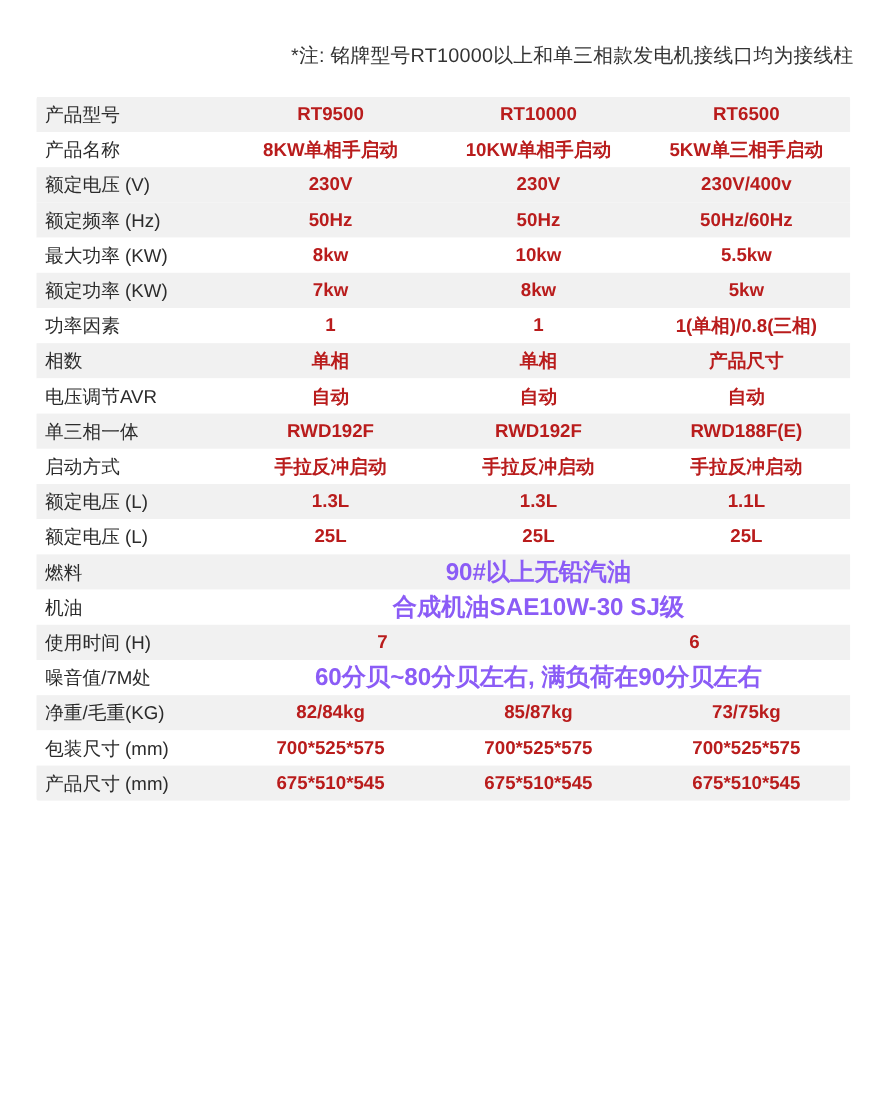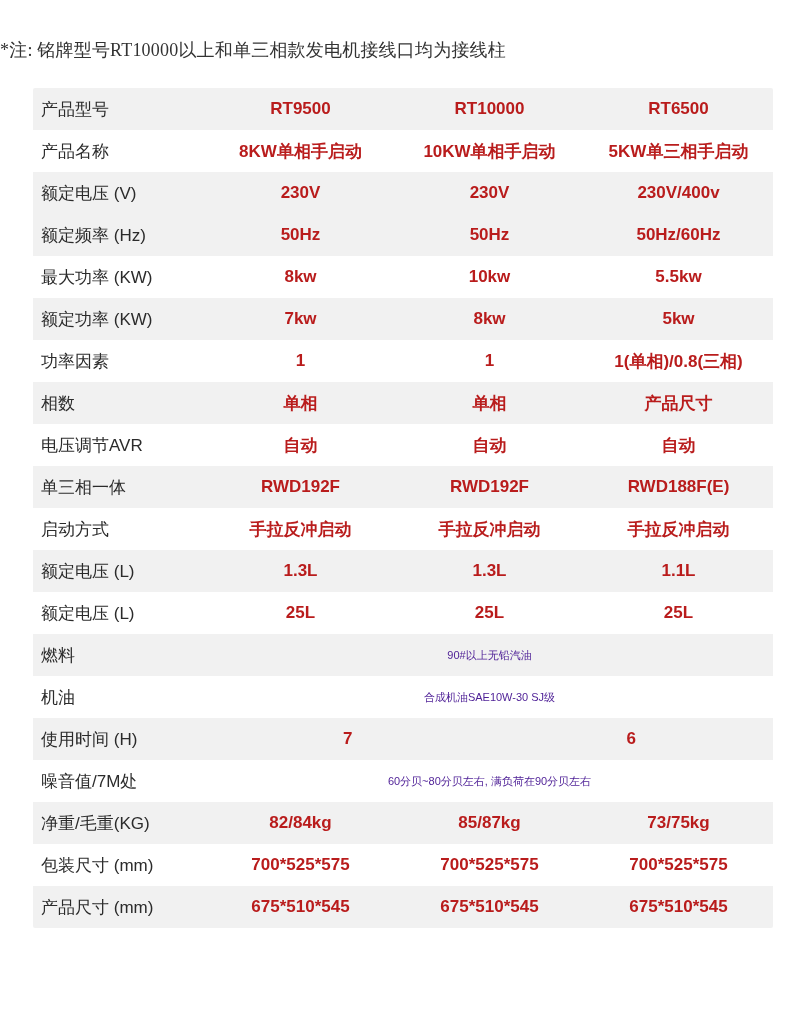--- a/index.html
+++ b/index.html
@@ -6,38 +6,38 @@
   html, body {
     width: 790px;
     background: #ffffff;
     font-family: "Liberation Sans", "DejaVu Sans", sans-serif;
   }
   body { height: 1012px; overflow: hidden; }
 
   .note {
     margin-top: 38px;
     padding-right: 14px;
+    text-align: right;
     font-size: 18px;
     font-weight: 500;
     color: #333333;
     letter-spacing: 0.2px;
-    font-family: Liberation Serif, serif;
   }
 
   .spec-table {
     width: 740px;
     margin: 26px 0 0 33px;
     border-radius: 2px;
     overflow: hidden;
   }
 
   .row {
     display: flex;
     align-items: center;
-    height: 42px;
+    height: 32px;
     background: #ffffff;
   }
   .row.alt { background: #f1f1f1; }
 
   .cell { white-space: nowrap; }
   .cell.label {
     width: 173px;
     padding-left: 8px;
     font-size: 17px;
     font-weight: 500;
@@ -47,23 +47,23 @@
   .cell.val {
     flex: 1;
     text-align: center;
     font-size: 17px;
     font-weight: 700;
     color: #b91c1c;
   }
   .cell.span-val {
     flex: 1;
     text-align: center;
-    font-size: 11px;
-    font-weight: 400;
-    color: #4c1d95;
+    font-size: 22px;
+    font-weight: 700;
+    color: #8b5cf6;
   }
 </style>
 </head>
 <body>
 
 <div class="note">*注: 铭牌型号RT10000以上和单三相款发电机接线口均为接线柱</div>
 
 <div class="spec-table">
 
   <div class="row alt">

